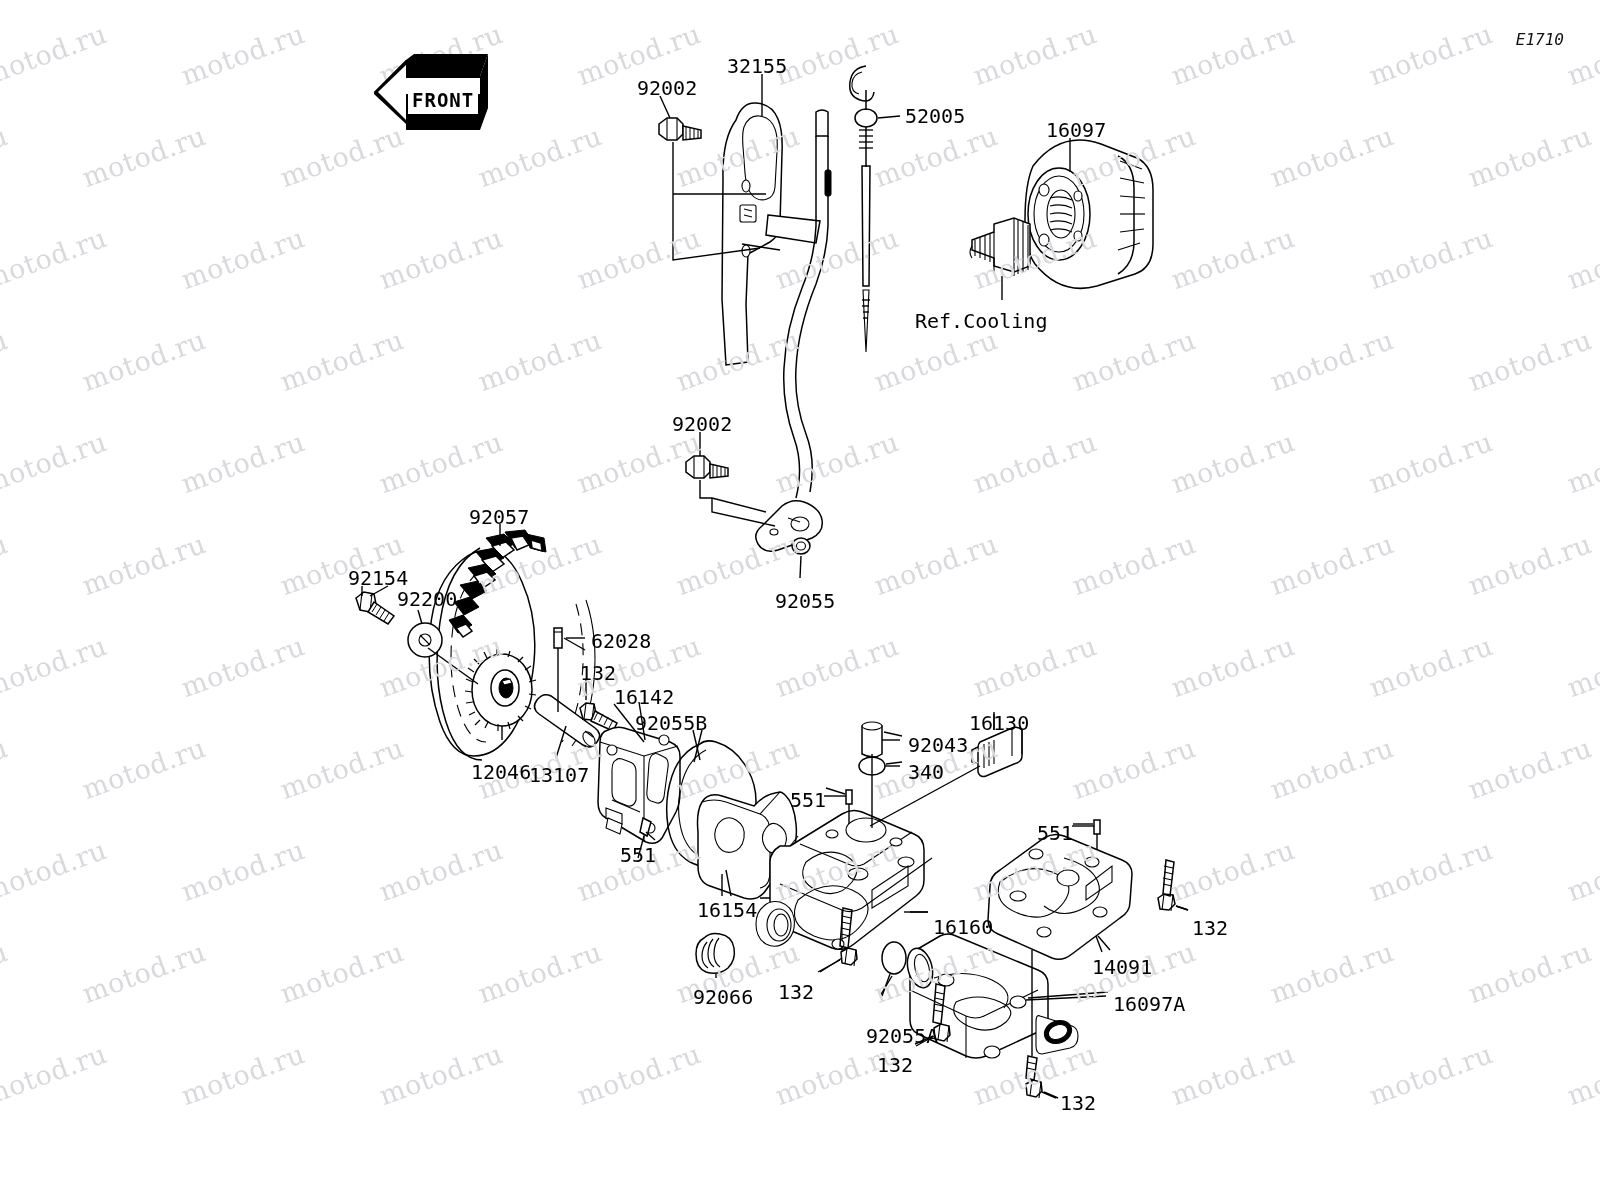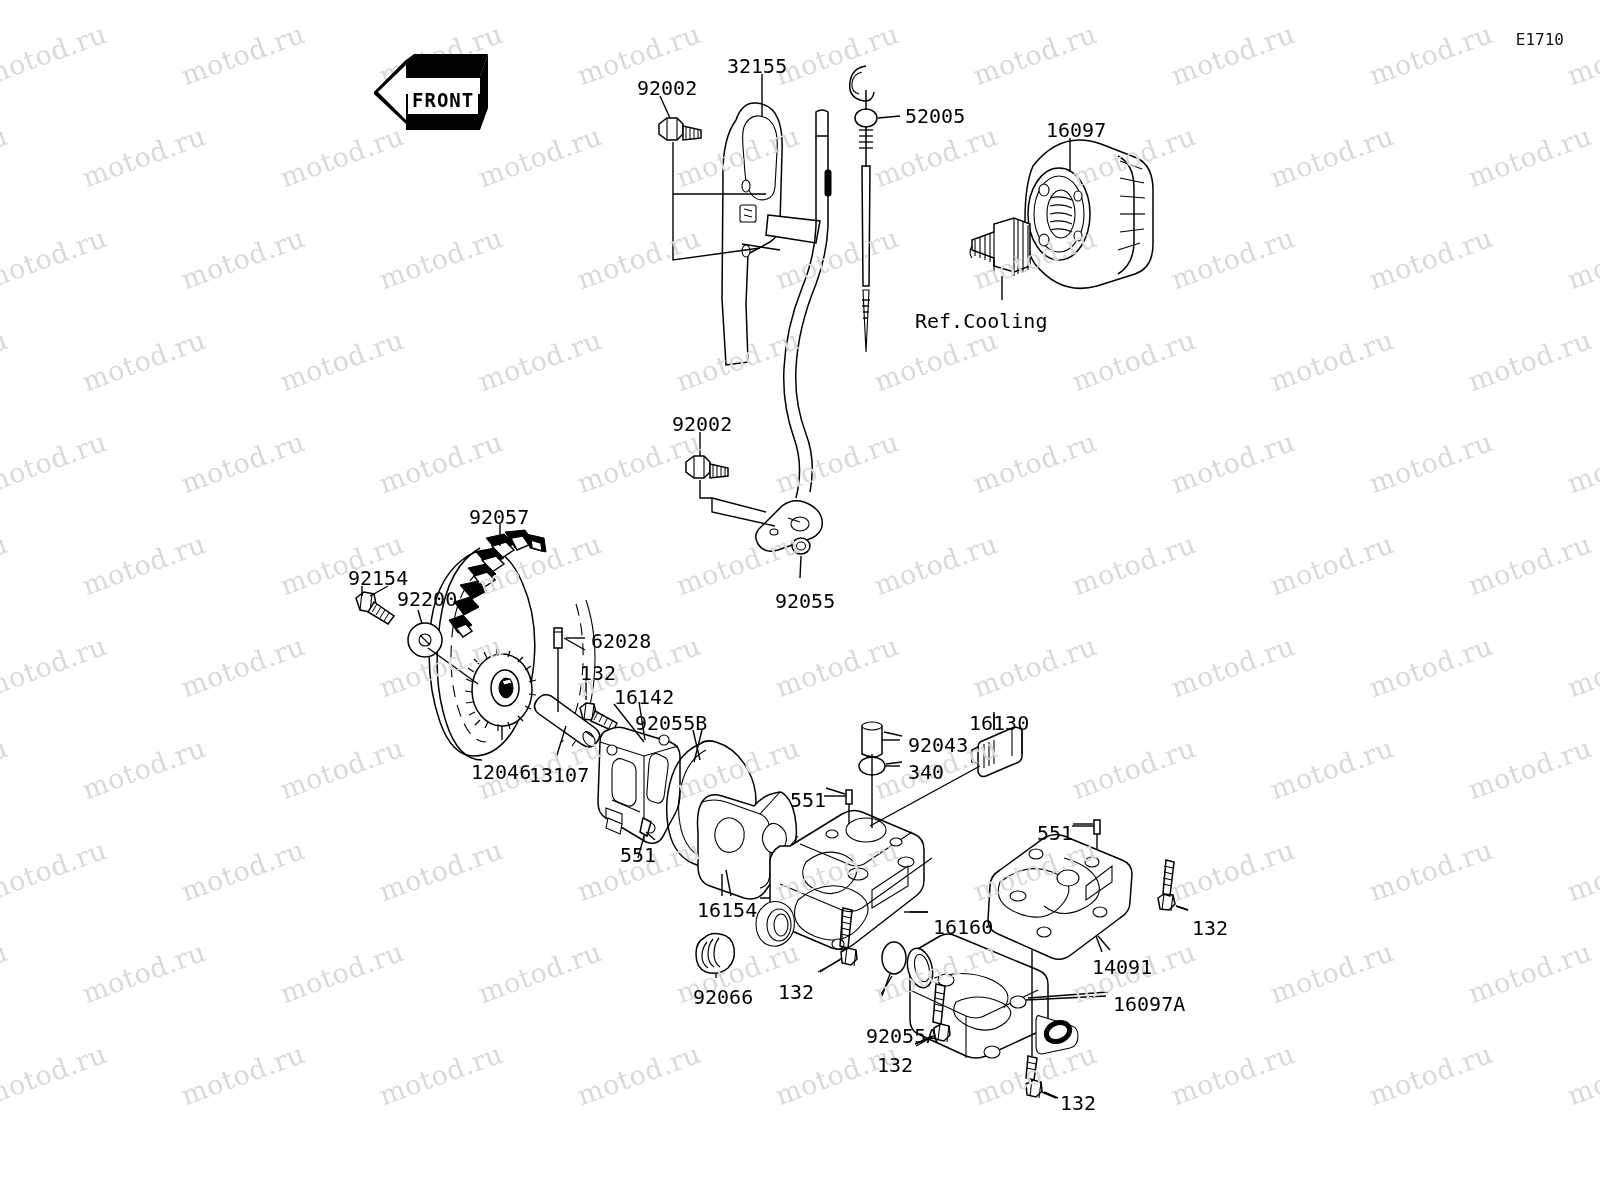--- a/index.html
+++ b/index.html
@@ -36,21 +36,21 @@
     font-family:"DejaVu Sans Mono","Liberation Mono",monospace;
     font-size:20px;
     color:#000;
     white-space:nowrap;
     letter-spacing:0px;
     line-height:1;
   }
   .diagcode{
     position:absolute;
     font-family:"DejaVu Sans Mono","Liberation Mono",monospace;
-    font-size:16px;color:#111;white-space:nowrap;
+    font-size:16px;color:#111;white-space:nowrap;font-style:italic;
   }
 
   
   #front-badge{position:absolute;left:372px;top:52px;width:120px;height:86px;z-index:9;}
   #front-badge text{
     font-family:"DejaVu Sans Mono","Liberation Mono",monospace;
     font-size:19px;fill:#000;font-weight:bold;letter-spacing:1px;
   }
   svg{display:block;}
   .ln{stroke:#000;stroke-width:1.5;fill:none;}

